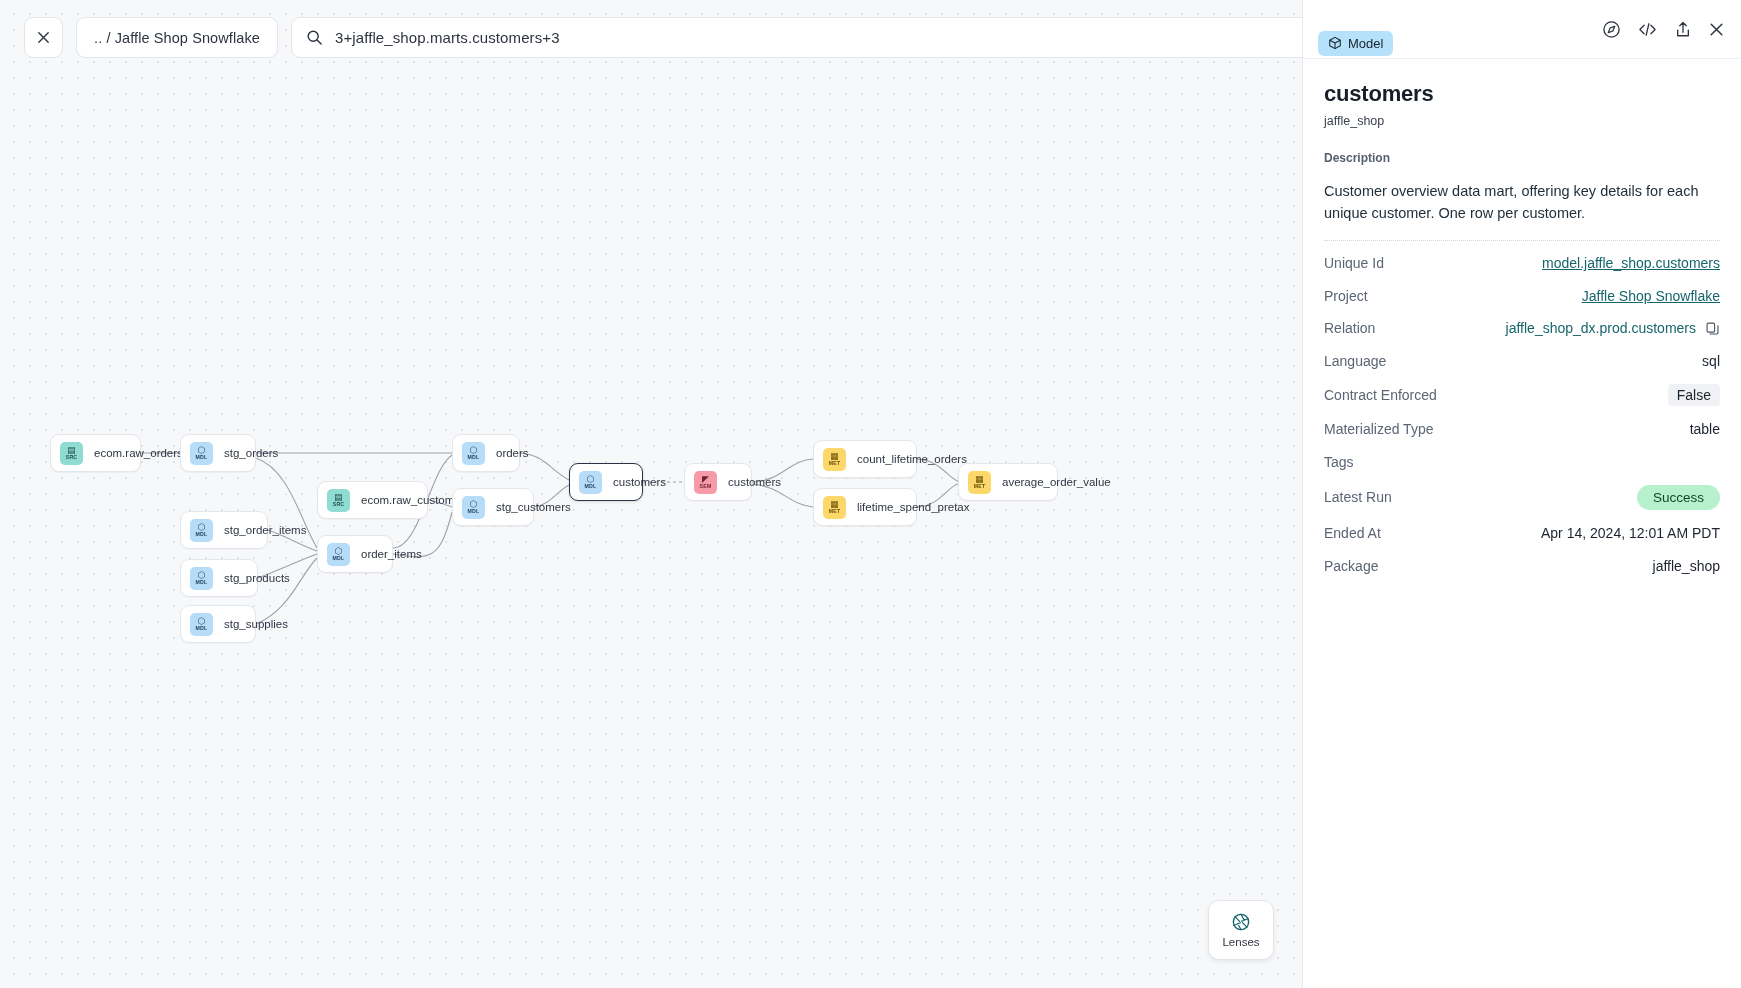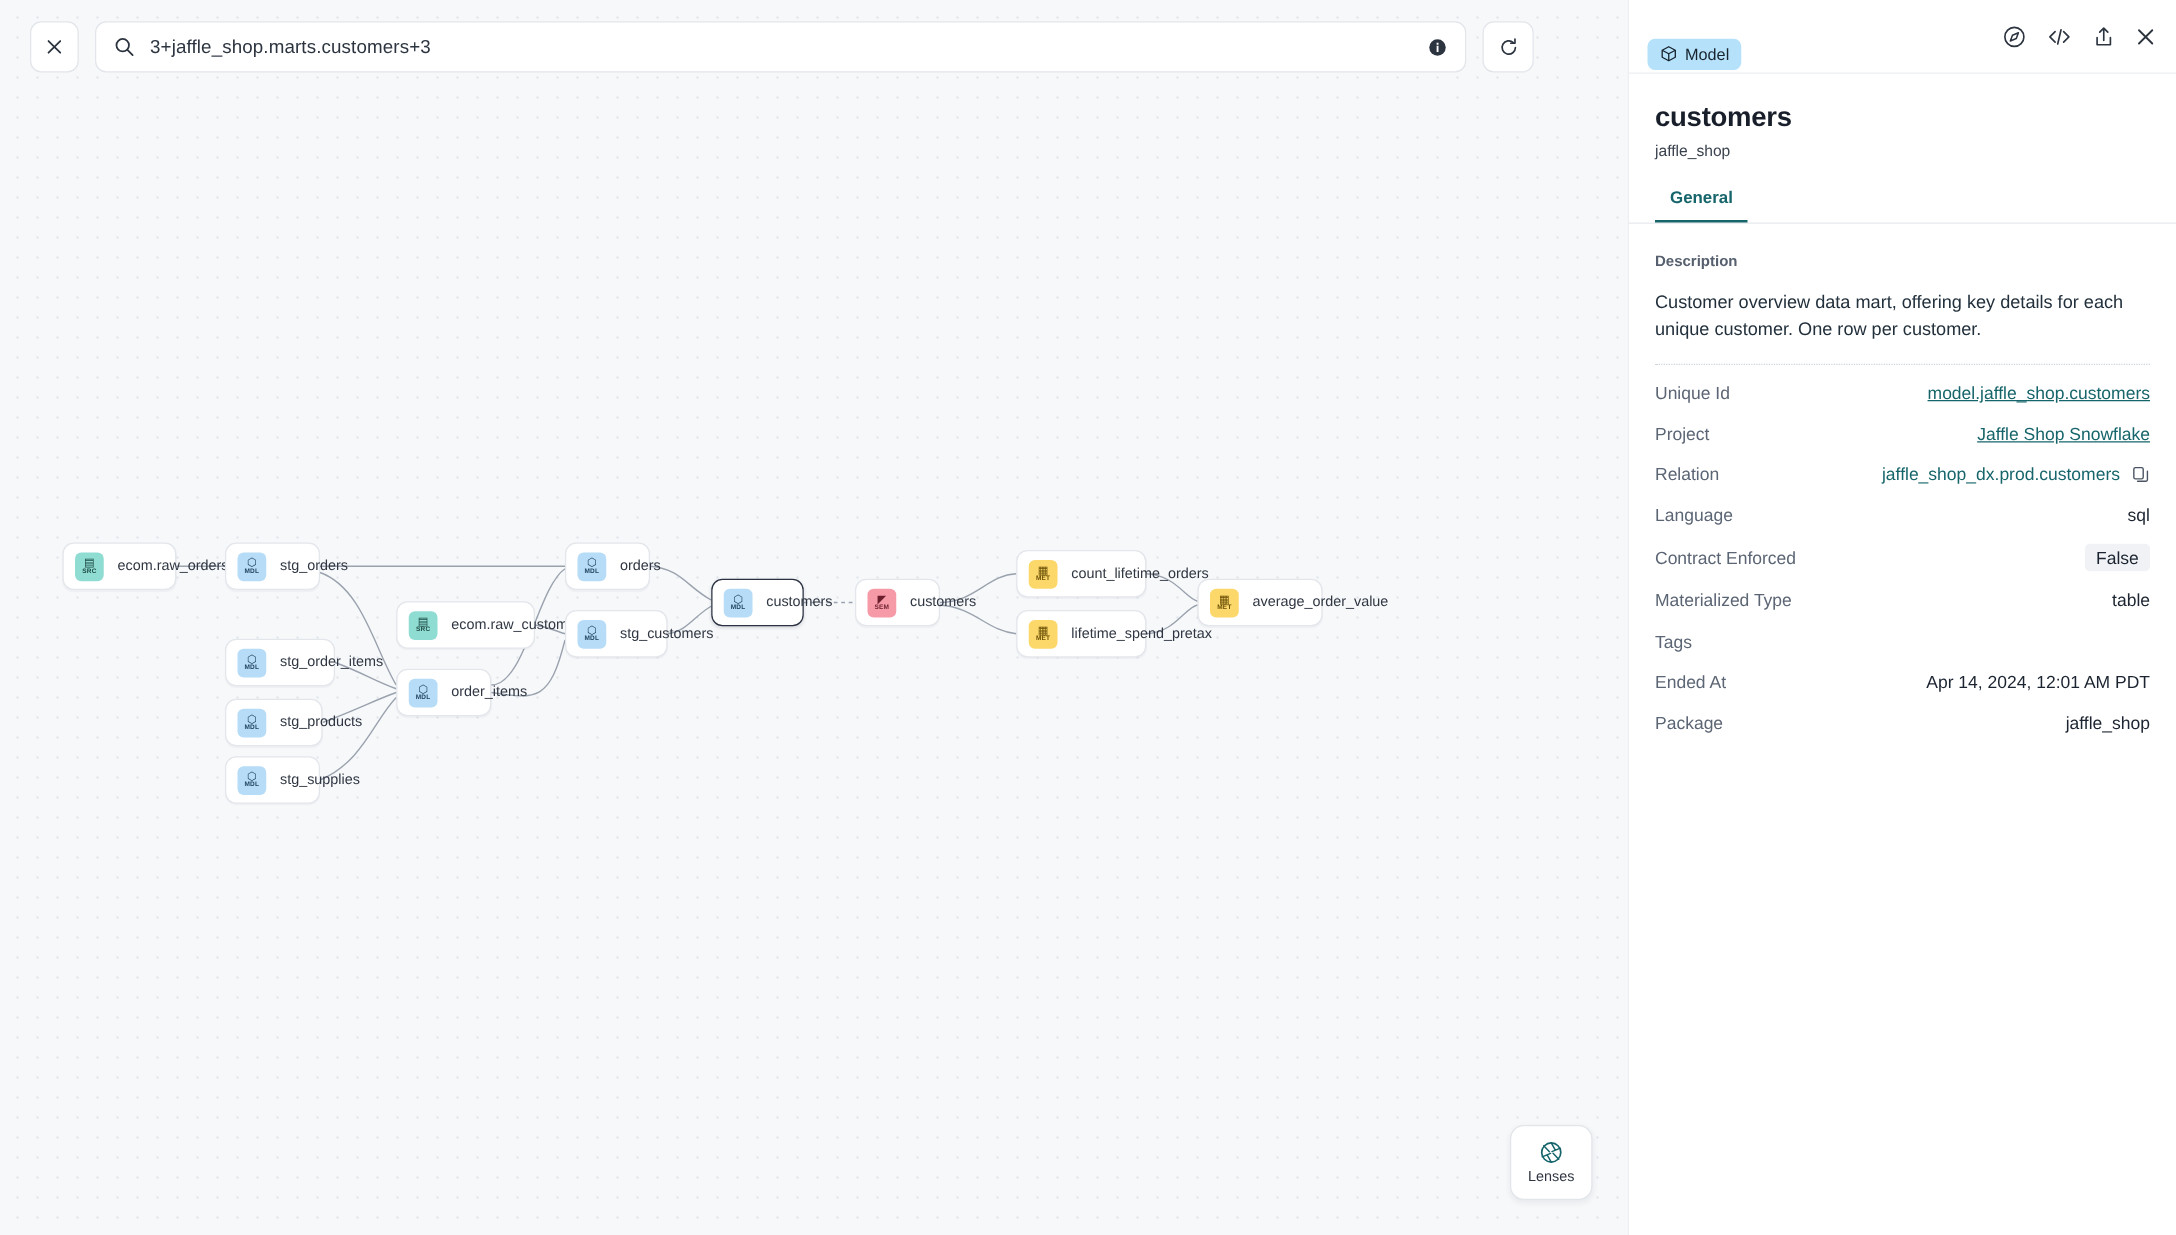--- a/index.html
+++ b/index.html
@@ -131,20 +131,23 @@
 
 <div class="app">
 
   <div class="canvas-pane">
 
     <div class="toolbar">
       <div class="tb-btn tb-close">
         <svg class="icon-svg" width="15" height="15" viewBox="0 0 16 16">
           <path d="M3 3 L13 13 M13 3 L3 13" stroke="#2c3440" stroke-width="1.5" stroke-linecap="round" fill="none"></path>
         </svg>
+      </div>
+      <div class="tb-btn tb-breadcrumb">
+        <span>.. / Jaffle Shop Snowflake</span>
       </div>
       <div class="tb-btn tb-search">
         <svg class="icon-svg" width="17" height="17" viewBox="0 0 18 18">
           <circle cx="7.6" cy="7.6" r="5.3" stroke="#2c3440" stroke-width="1.5" fill="none"></circle>
           <path d="M11.6 11.6 L16 16" stroke="#2c3440" stroke-width="1.5" stroke-linecap="round"></path>
         </svg>
         <span class="s-val">3+jaffle_shop.marts.customers+3</span>
         <svg class="icon-svg" width="16" height="16" viewBox="0 0 16 16">
           <circle cx="8" cy="8" r="6.6" fill="#2c3440"></circle>
           <rect x="7.3" y="6.6" width="1.5" height="5" fill="#fff"></rect>
@@ -324,23 +327,20 @@
           </svg>
         </span>
       </div>
     </div>
 
     <div class="panel-head">
       <div class="panel-title">customers</div>
       <div class="panel-sub">jaffle_shop</div>
     </div>
 
-    <div class="tabs">
-      <div class="tab">General</div>
-    </div>
 
     <div class="panel-body">
       <div class="sec-label">Description</div>
       <div class="desc">Customer overview data mart, offering key details for each unique customer. One row per customer.</div>
       <div class="divider"></div>
 
       <div class="rows">
 
         <div class="row">
           <span class="k">Unique Id</span>
@@ -378,20 +378,24 @@
         <div class="row">
           <span class="k">Materialized Type</span>
           <span class="v">table</span>
         </div>
 
         <div class="row">
           <span class="k">Tags</span>
           <span class="v"></span>
         </div>
 
+        <div class="row">
+          <span class="k">Latest Run</span>
+          <span class="pill-green">Success</span>
+        </div>
 
         <div class="row">
           <span class="k">Ended At</span>
           <span class="v">Apr 14, 2024, 12:01 AM PDT</span>
         </div>
 
         <div class="row">
           <span class="k">Package</span>
           <span class="v">jaffle_shop</span>
         </div>

